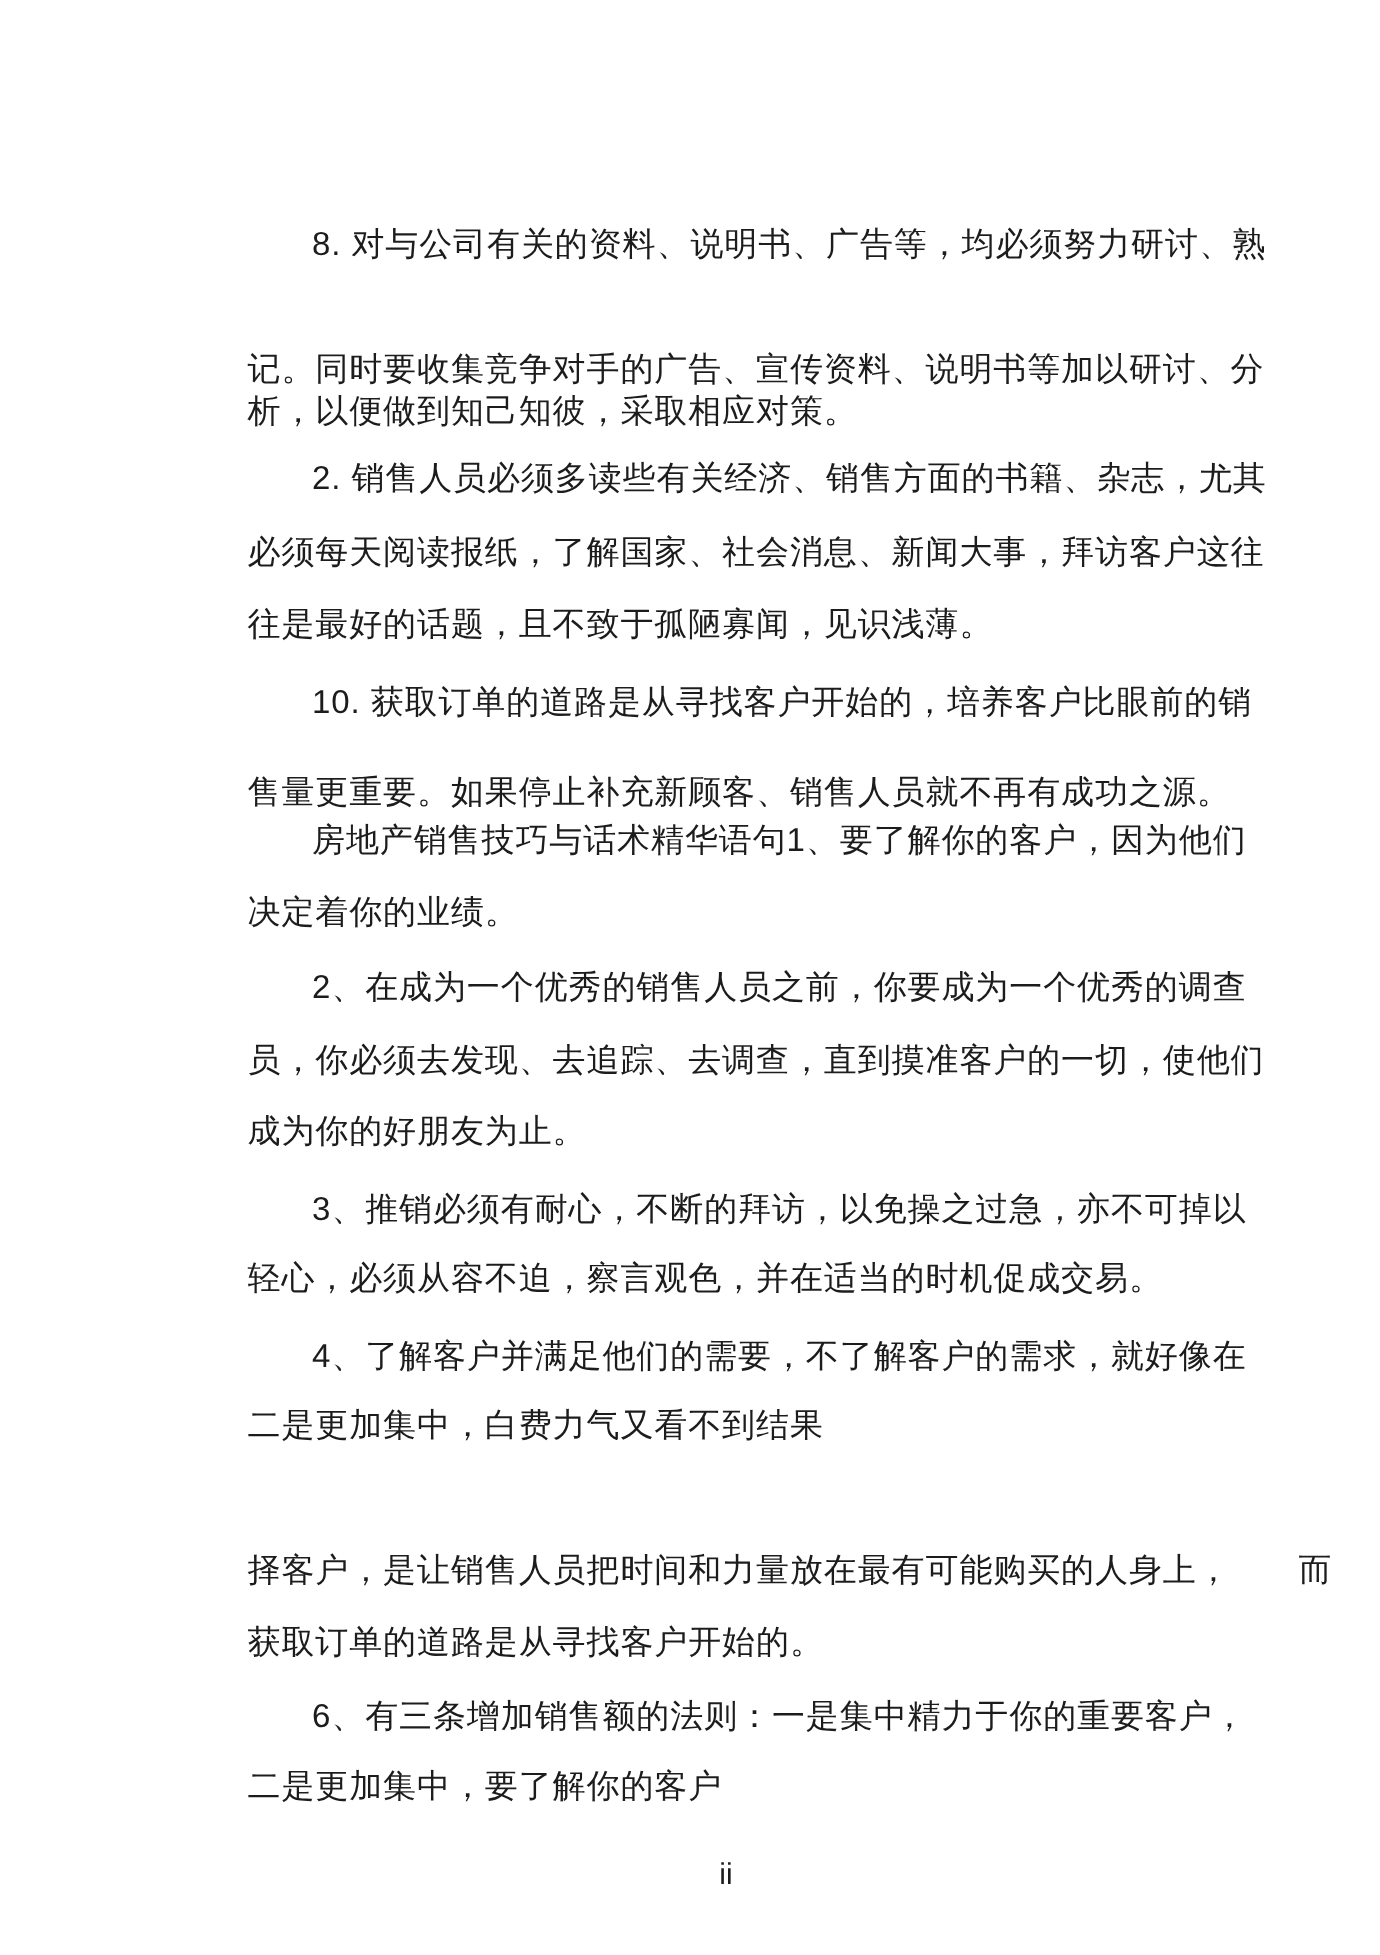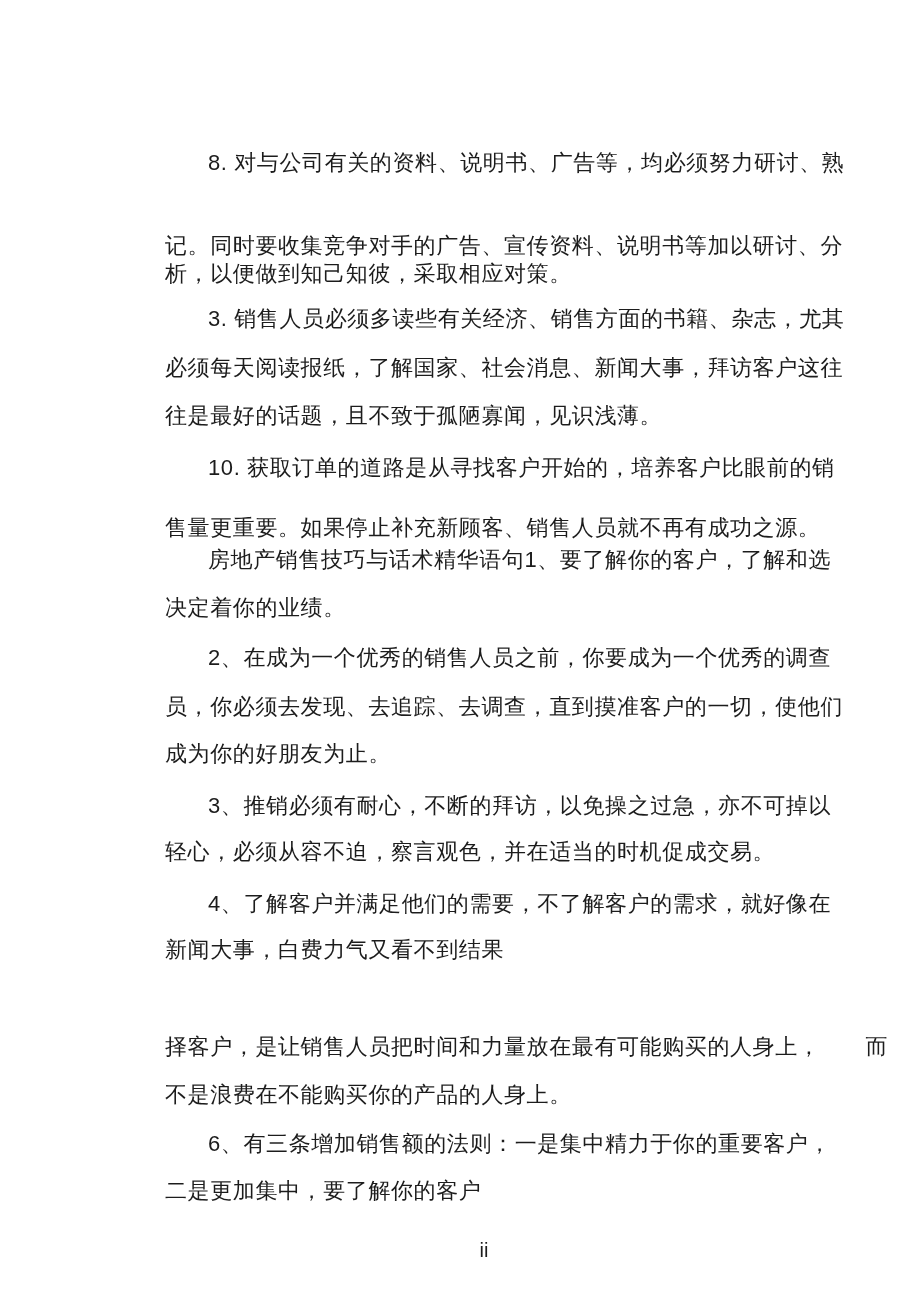--- a/index.html
+++ b/index.html
@@ -37,33 +37,33 @@
     color: #1c1c1c;
   }
 </style>
 </head>
 <body>
 
 <div class="page">
   <div class="line indent" style="top:113px">8. 对与公司有关的资料、说明书、广告等，均必须努力研讨、熟</div>
   <div class="line" style="top:196px">记。同时要收集竞争对手的广告、宣传资料、说明书等加以研讨、分</div>
   <div class="line" style="top:224px">析，以便做到知己知彼，采取相应对策。</div>
-  <div class="line indent" style="top:269px">3. 销售人员必须多读些有关经济、销售方面的书籍、杂志，尤其</div>
+  <div class="line indent" style="top:269px">2. 销售人员必须多读些有关经济、销售方面的书籍、杂志，尤其</div>
   <div class="line" style="top:366px">往是最好的话题，且不致于孤陋寡闻，见识浅薄。</div>
   <div class="line" style="top:318px">必须每天阅读报纸，了解国家、社会消息、新闻大事，拜访客户这往</div>
   <div class="line indent" style="top:418px">10. 获取订单的道路是从寻找客户开始的，培养客户比眼前的销</div>
   <div class="line" style="top:478px">售量更重要。如果停止补充新顾客、销售人员就不再有成功之源。</div>
-  <div class="line indent" style="top:510px">房地产销售技巧与话术精华语句1、要了解你的客户，了解和选</div>
+  <div class="line indent" style="top:510px">房地产销售技巧与话术精华语句1、要了解你的客户，因为他们</div>
   <div class="line" style="top:558px">决定着你的业绩。</div>
   <div class="line indent" style="top:608px">2、在成为一个优秀的销售人员之前，你要成为一个优秀的调查</div>
   <div class="line" style="top:657px">员，你必须去发现、去追踪、去调查，直到摸准客户的一切，使他们</div>
   <div class="line" style="top:704px">成为你的好朋友为止。</div>
   <div class="line indent" style="top:756px">3、推销必须有耐心，不断的拜访，以免操之过急，亦不可掉以</div>
   <div class="line" style="top:802px">轻心，必须从容不迫，察言观色，并在适当的时机促成交易。</div>
   <div class="line indent" style="top:854px">4、了解客户并满足他们的需要，不了解客户的需求，就好像在</div>
-  <div class="line" style="top:900px">新闻大事，白费力气又看不到结果</div>
+  <div class="line" style="top:900px">二是更加集中，白费力气又看不到结果</div>
   <div class="line" style="top:997px">择客户，是让销售人员把时间和力量放在最有可能购买的人身上，　　而</div>
-  <div class="line" style="top:1045px">不是浪费在不能购买你的产品的人身上。</div>
+  <div class="line" style="top:1045px">获取订单的道路是从寻找客户开始的。</div>
   <div class="line indent" style="top:1094px">6、有三条增加销售额的法则：一是集中精力于你的重要客户，</div>
   <div class="line" style="top:1141px">二是更加集中，要了解你的客户</div>
 
   <div class="page-number">ii</div>
 </div>
 
 </body></html>

